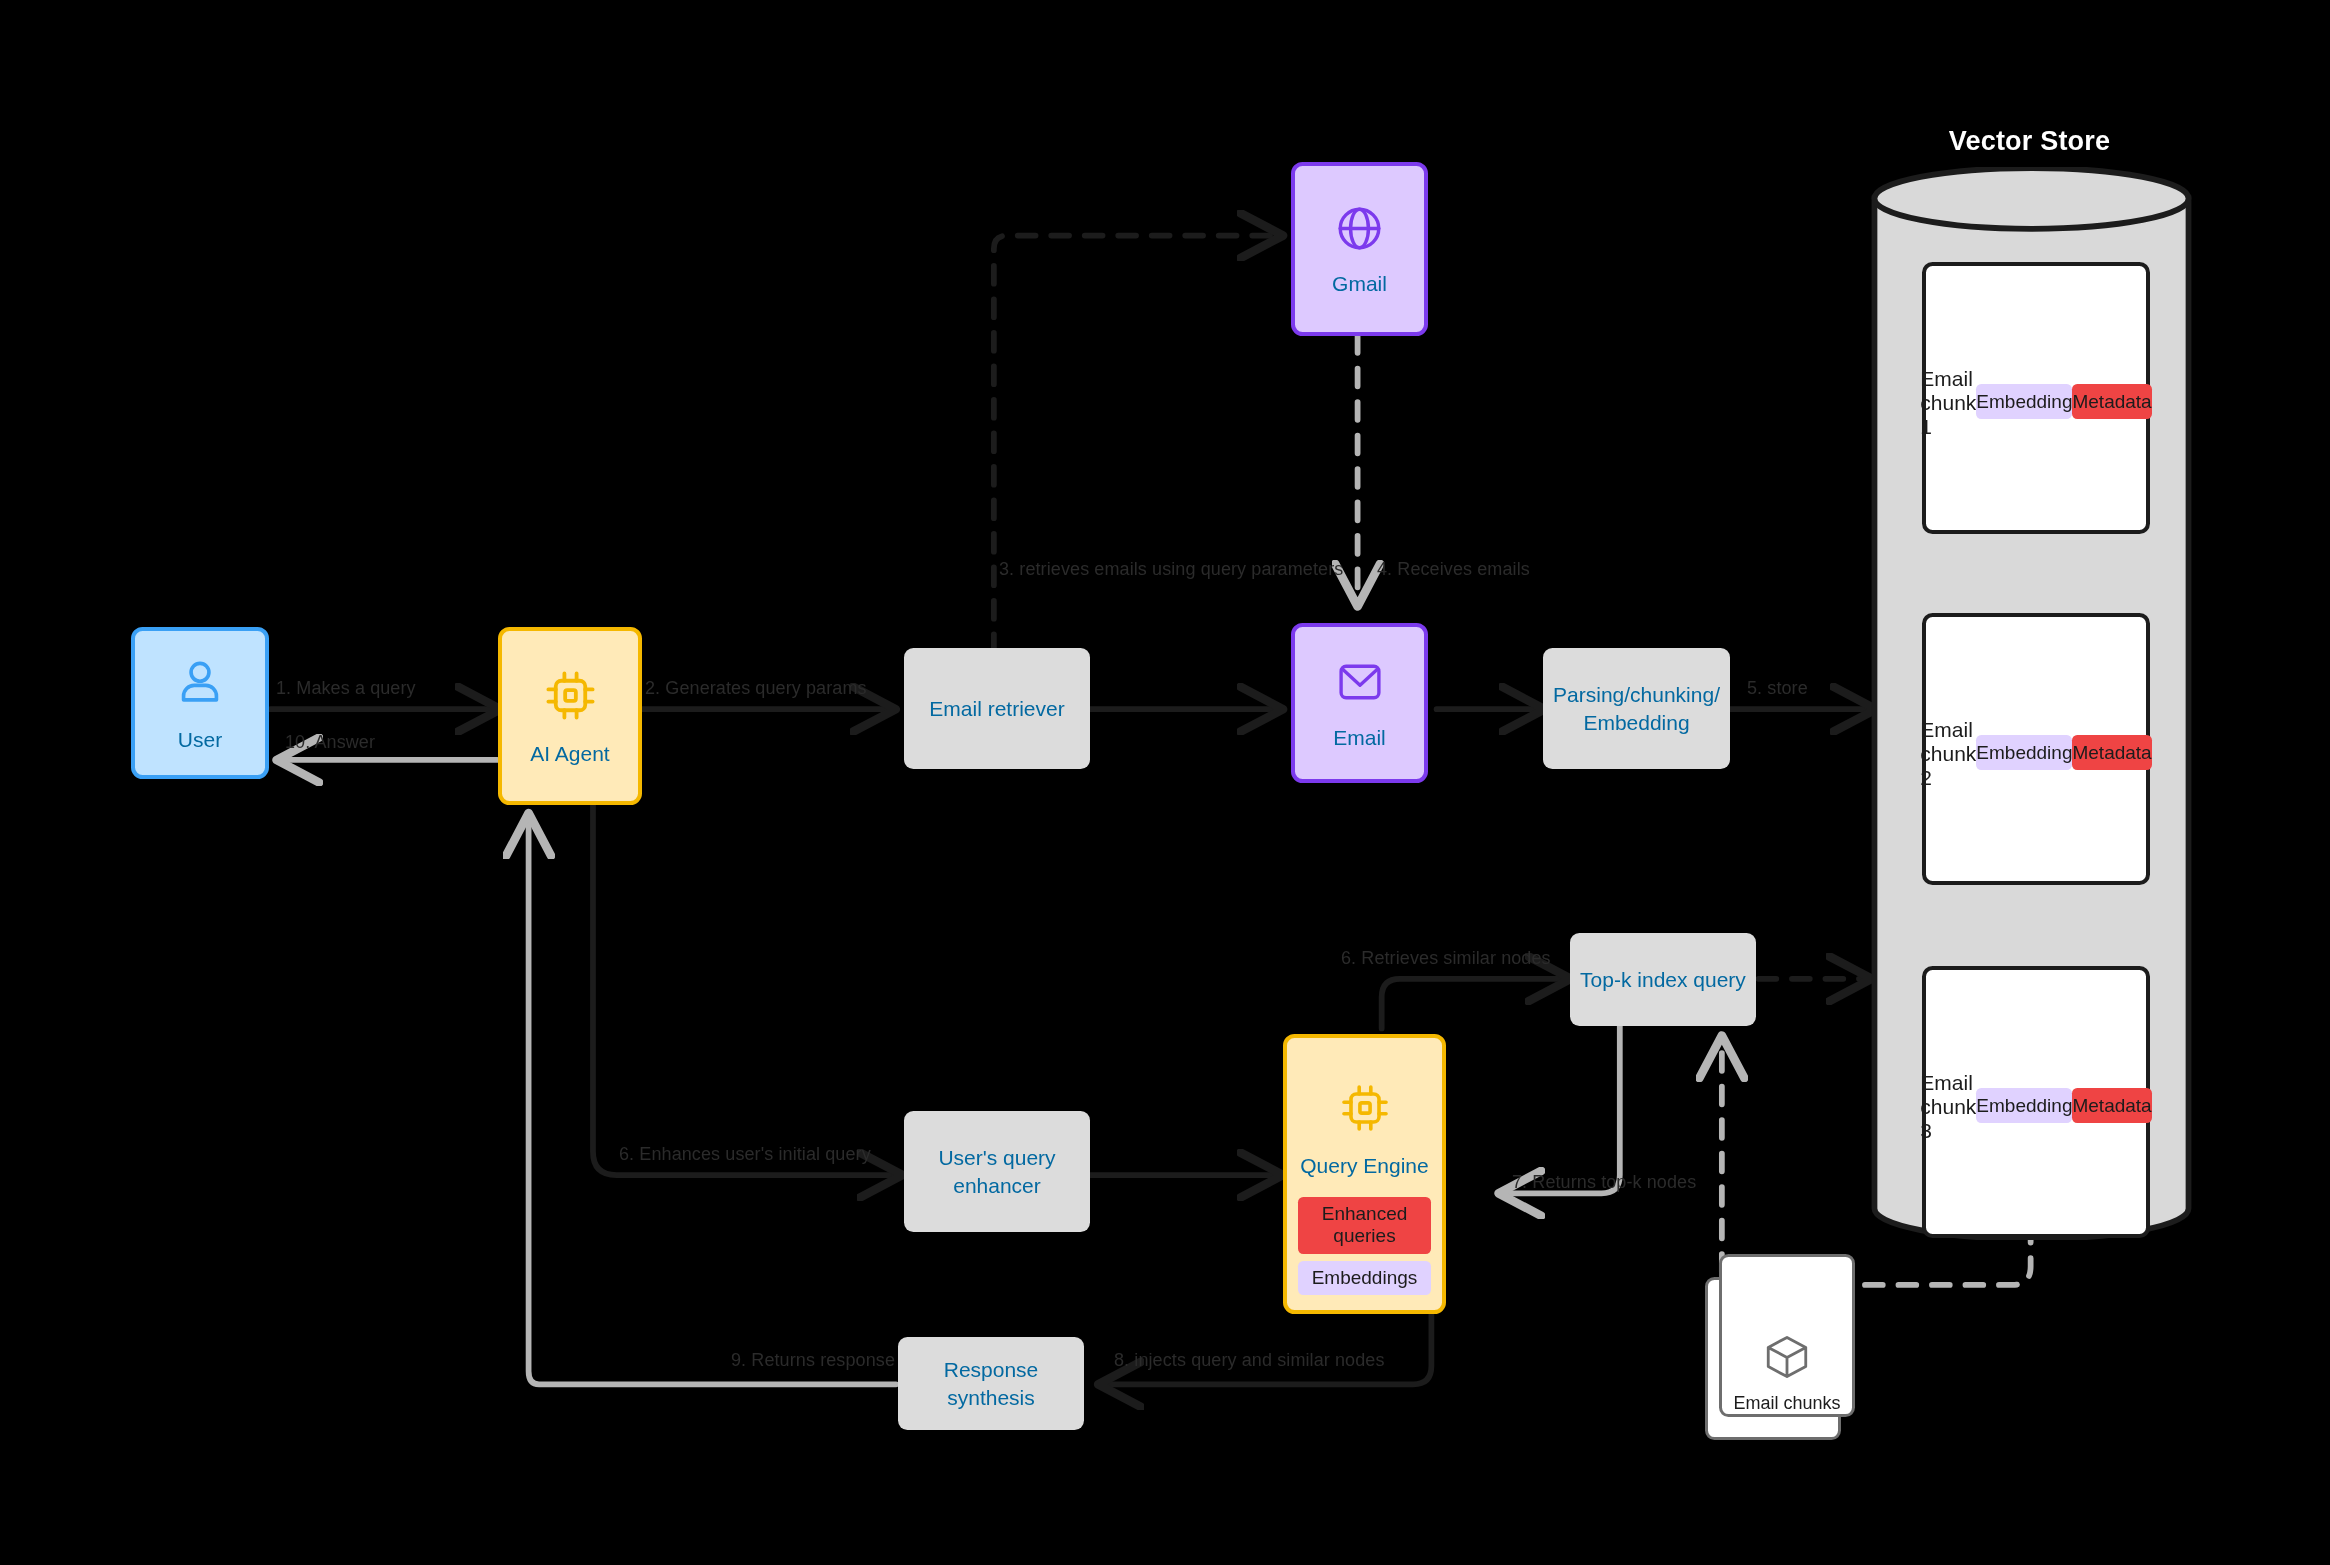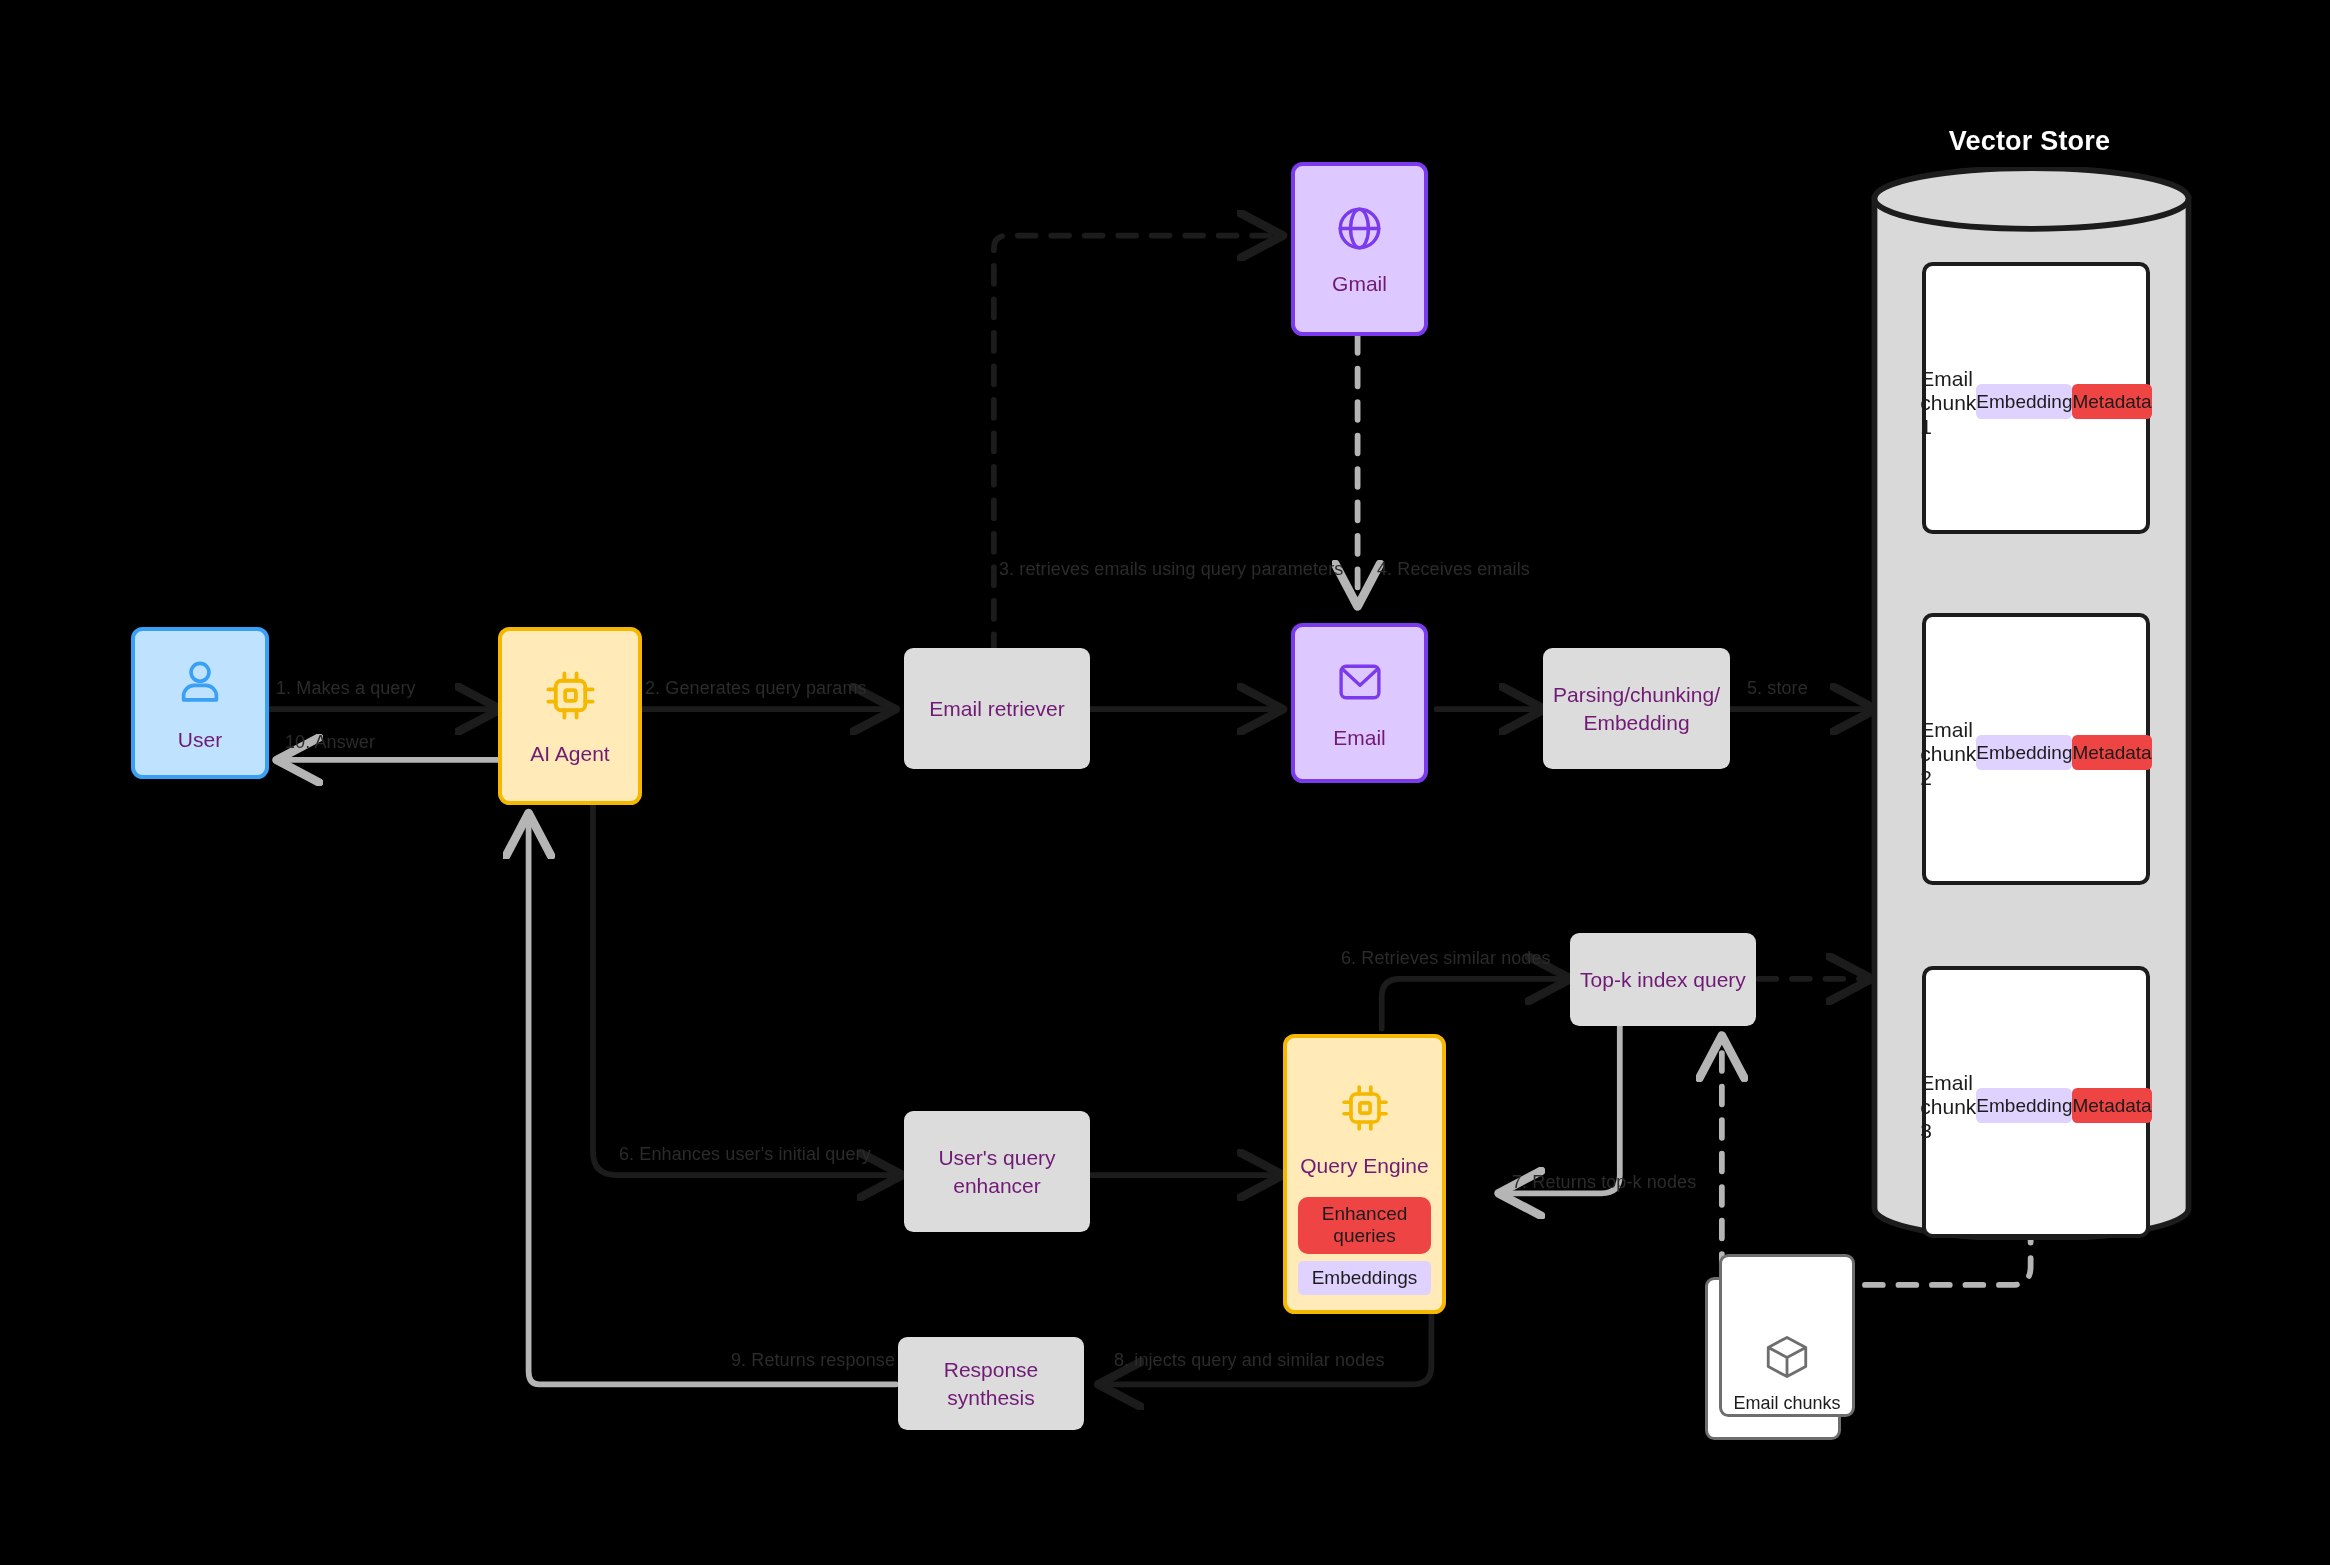--- a/index.html
+++ b/index.html
@@ -6,21 +6,21 @@
   body{width:2330px;height:1565px;position:relative;overflow:hidden;
        font-family:"Liberation Sans","DejaVu Sans",sans-serif;}
   #stage{position:absolute;left:0;top:0;width:2330px;height:1565px;}
   svg.edges{position:absolute;left:0;top:0;width:2330px;height:1565px;pointer-events:none;}
 
   .node{position:absolute;box-sizing:border-box;display:flex;flex-direction:column;
         align-items:center;justify-content:center;}
   .gray-node{background:#dcdcdc;border-radius:9.4px;color:#1c1c1c;
              font-size:21px;line-height:1.35;text-align:center;}
   .accent-node{border-radius:11.5px;border-width:4.7px;border-style:solid;}
-  .node-label{font-size:21px;color:#701a75;text-align:center;line-height:1.3;}
+  .node-label{font-size:21px;color:#0369a1;text-align:center;line-height:1.3;}
   .node-label.onblue{margin-top:14.7px;}
 
   .chip{border-radius:5.2px;font-size:19px;color:#1c1c1c;text-align:center;
         padding:6.3px 0;width:86%;margin-top:7.3px;}
   .chip.purple{background:#e0d2ff;}
   .chip.gray{background:#ef4444;}
 
   .vs-title{position:absolute;font-size:27px;font-weight:bold;color:#ffffff;
             text-align:center;letter-spacing:0.2px;}
   .cyl{position:absolute;}
@@ -188,21 +188,21 @@
        background:#ffeab8;border-color:#f5b800;justify-content:flex-start;padding-top:41px;">
     <svg width="58" height="58" viewBox="0 0 24 24">
       <rect x="6.2" y="6.2" width="11.6" height="11.6" rx="2.2" fill="none" stroke="#f5b800" stroke-width="1.5"></rect>
       <rect x="9.9" y="9.9" width="4.2" height="4.2" rx="0.8" fill="none" stroke="#f5b800" stroke-width="1.5"></rect>
       <g stroke="#f5b800" stroke-width="1.5" stroke-linecap="round">
         <path d="M9.6 3.3v2.9M14.4 3.3v2.9M9.6 17.8v2.9M14.4 17.8v2.9"></path>
         <path d="M3.3 9.6h2.9M3.3 14.4h2.9M17.8 9.6h2.9M17.8 14.4h2.9"></path>
       </g>
     </svg>
     <div class="node-label onblue">Query Engine</div>
-    <div class="chip gray" style="margin-top:18px;border-radius:10px;">Enhanced queries</div>
+    <div class="chip gray" style="margin-top:18px;">Enhanced queries</div>
     <div class="chip purple">Embeddings</div>
   </div>
 
   <div class="node gray-node" style="left:1570px;top:933px;width:186px;height:93px;">
     <div class="node-label">Top-k index query</div>
   </div>
 
   <div class="node gray-node" style="left:898px;top:1337px;width:186px;height:93px;">
     <div class="node-label">Response synthesis</div>
   </div>

